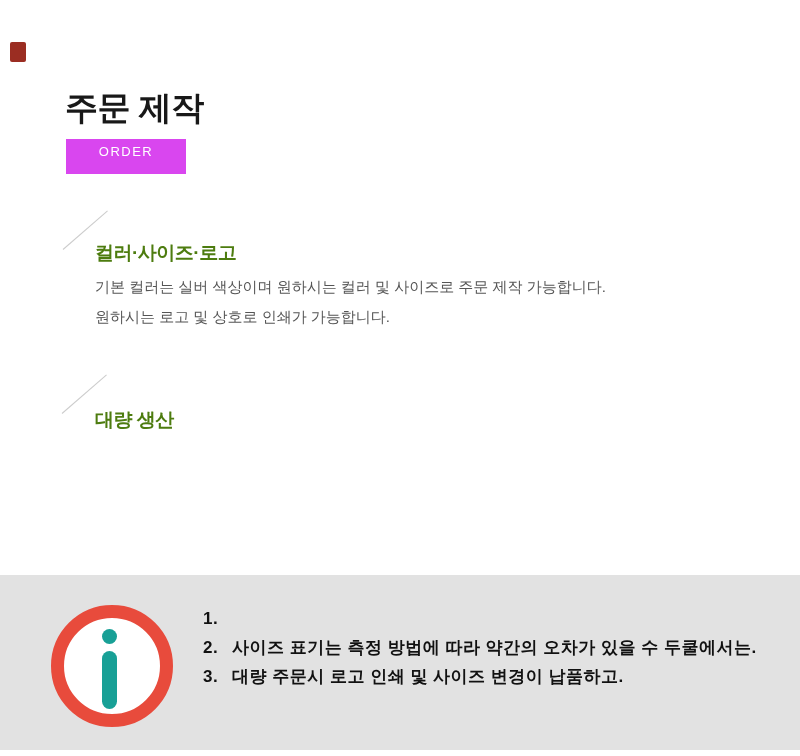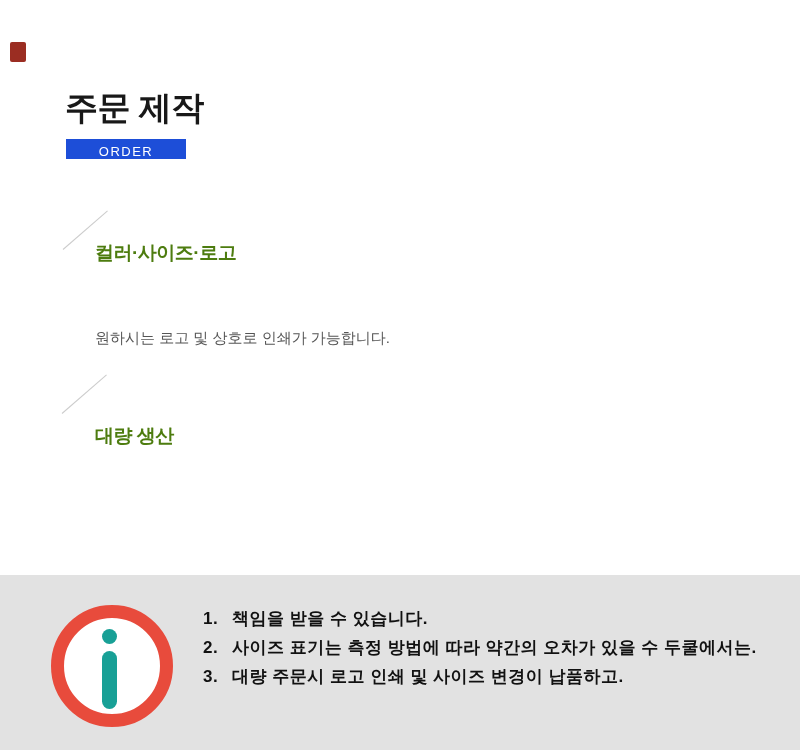--- a/index.html
+++ b/index.html
@@ -12,42 +12,42 @@
   .broken-img {
     position:absolute; left:10px; top:30px; width:16px; height:20px;
     background:#9b2d22; border-radius:2px;
   }
   .page-title {
     position:absolute; left:65px; top:76px;
     font-size:33px; font-weight:700; color:#181818;
     letter-spacing:-0.5px; line-height:40px; white-space:nowrap;
   }
   .order-badge {
-    position:absolute; left:66px; top:127px; width:120px; height:20px;
-    background:#1d4ed8; color:#ffffff; font-size:13px; font-weight:400;
+    position:absolute; left:66px; top:127px; width:120px; height:35px;
+    background:#d946ef; color:#ffffff; font-size:13px; font-weight:400;
     letter-spacing:1.5px; text-align:center; line-height:25px;
   }
   .slash {
     position:absolute; width:59px; height:1px; background:#cccccc;
     transform-origin:0 50%; transform:rotate(-41deg);
   }
   .slash-1 { left:63px; top:237px; }
   .slash-2 { left:62px; top:401px; }
   .sec-heading {
     position:absolute; left:95px;
     font-size:19px; font-weight:700; color:#4d7c0f;
     letter-spacing:-0.5px; white-space:nowrap;
   }
   .sec-heading.h1 { top:228px; }
-  .sec-heading.h2 { top:411px; }
+  .sec-heading.h2 { top:395px; }
   .sec-line {
     position:absolute; left:95px;
     font-size:15px; color:#555555; line-height:22px; white-space:nowrap;
   }
-  .l-1a { top:264px; } .l-1b { top:315px; }
+  .l-1a { top:264px; } .l-1b { top:294px; }
   .l-2a { top:428px; } .l-2b { top:461px; }
   .notice-panel {
     position:absolute; left:0; top:563px; width:800px; height:175px;
     background:#e2e2e2;
   }
   .info-circle {
     position:absolute; left:51px; top:30px; width:122px; height:122px;
     border-radius:50%; border:13px solid #e84b3c; background:#ffffff;
   }
   .info-dot {
@@ -74,35 +74,35 @@
 <div class="page">
 
   <div class="broken-img"></div>
 
   <div class="page-title">주문 제작</div>
 
   <div class="order-badge">ORDER</div>
 
   <div class="slash slash-1"></div>
   <div class="sec-heading h1">컬러·사이즈·로고</div>
+  <div class="sec-line l-1a">기본 컬러는 실버 색상이며 원하시는 컬러 및 사이즈로 주문 제작 가능합니다.</div>
   <div class="sec-line l-1b">원하시는 로고 및 상호로 인쇄가 가능합니다.</div>
 
   <div class="slash slash-2"></div>
   <div class="sec-heading h2">대량 생산</div>
 
   <div class="notice-panel">
     <div class="info-circle"></div>
     <div class="info-dot"></div>
     <div class="info-bar"></div>
 
     <div class="notice-list">
       <div class="notice-item">
         <span class="notice-num">1.</span>
         <span class="notice-lines">
-          <div>책임을 받을 수 있습니다.</div>
         </span>
       </div>
       <div class="notice-item">
         <span class="notice-num">2.</span>
         <span class="notice-lines">
           <div>사이즈 표기는 측정 방법에 따라 약간의 오차가 있을 수 두쿨에서는.</div>
         </span>
       </div>
       <div class="notice-item">
         <span class="notice-num">3.</span>

